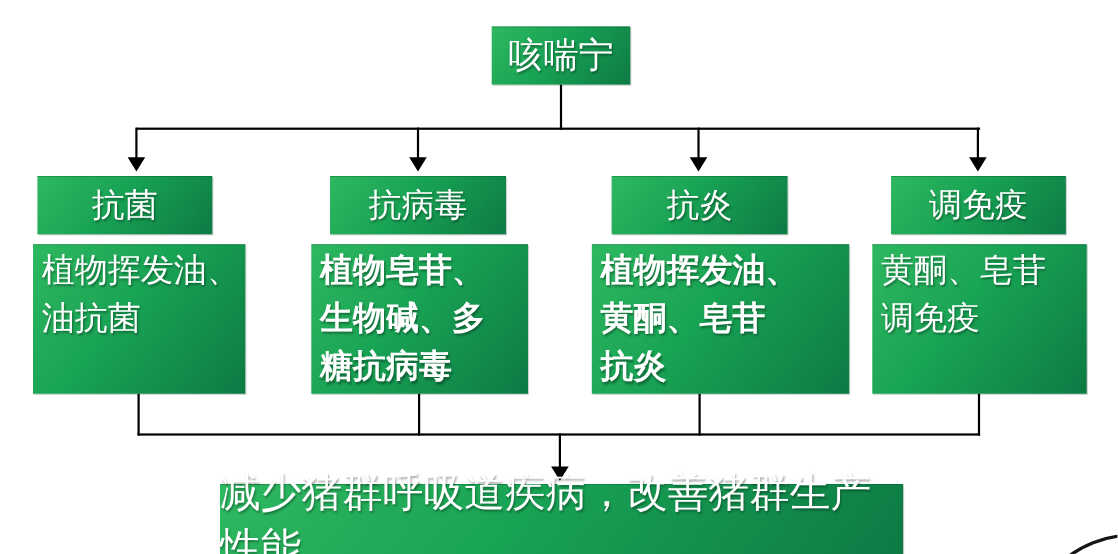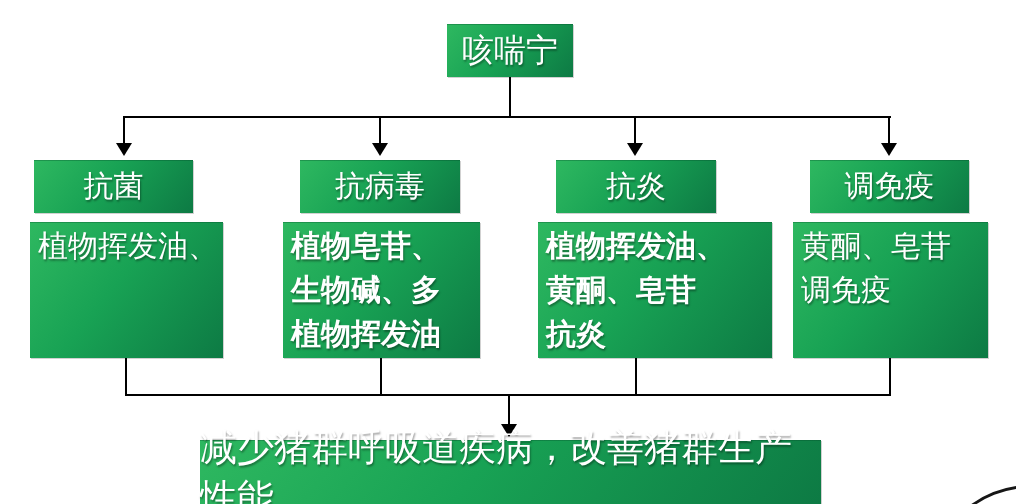--- a/index.html
+++ b/index.html
@@ -124,25 +124,26 @@
   <div class="arrowhead ah-top c2"></div>
   <div class="arrowhead ah-top c3"></div>
 
   <div class="gbox node-header b0">抗菌</div>
   <div class="gbox node-header b1">抗病毒</div>
   <div class="gbox node-header b2">抗炎</div>
   <div class="gbox node-header b3">调免疫</div>
 
   <div class="gbox node-desc d0">
     <div>植物挥发油、</div>
+    <div>油抗菌</div>
   </div>
   <div class="gbox node-desc d1">
     <div>植物皂苷、</div>
     <div>生物碱、多</div>
-    <div>植物挥发油</div>
+    <div>糖抗病毒</div>
   </div>
   <div class="gbox node-desc d2">
     <div>植物挥发油、</div>
     <div>黄酮、皂苷</div>
     <div>抗炎</div>
   </div>
   <div class="gbox node-desc d3">
     <div>黄酮、皂苷</div>
     <div>调免疫</div>
   </div>

